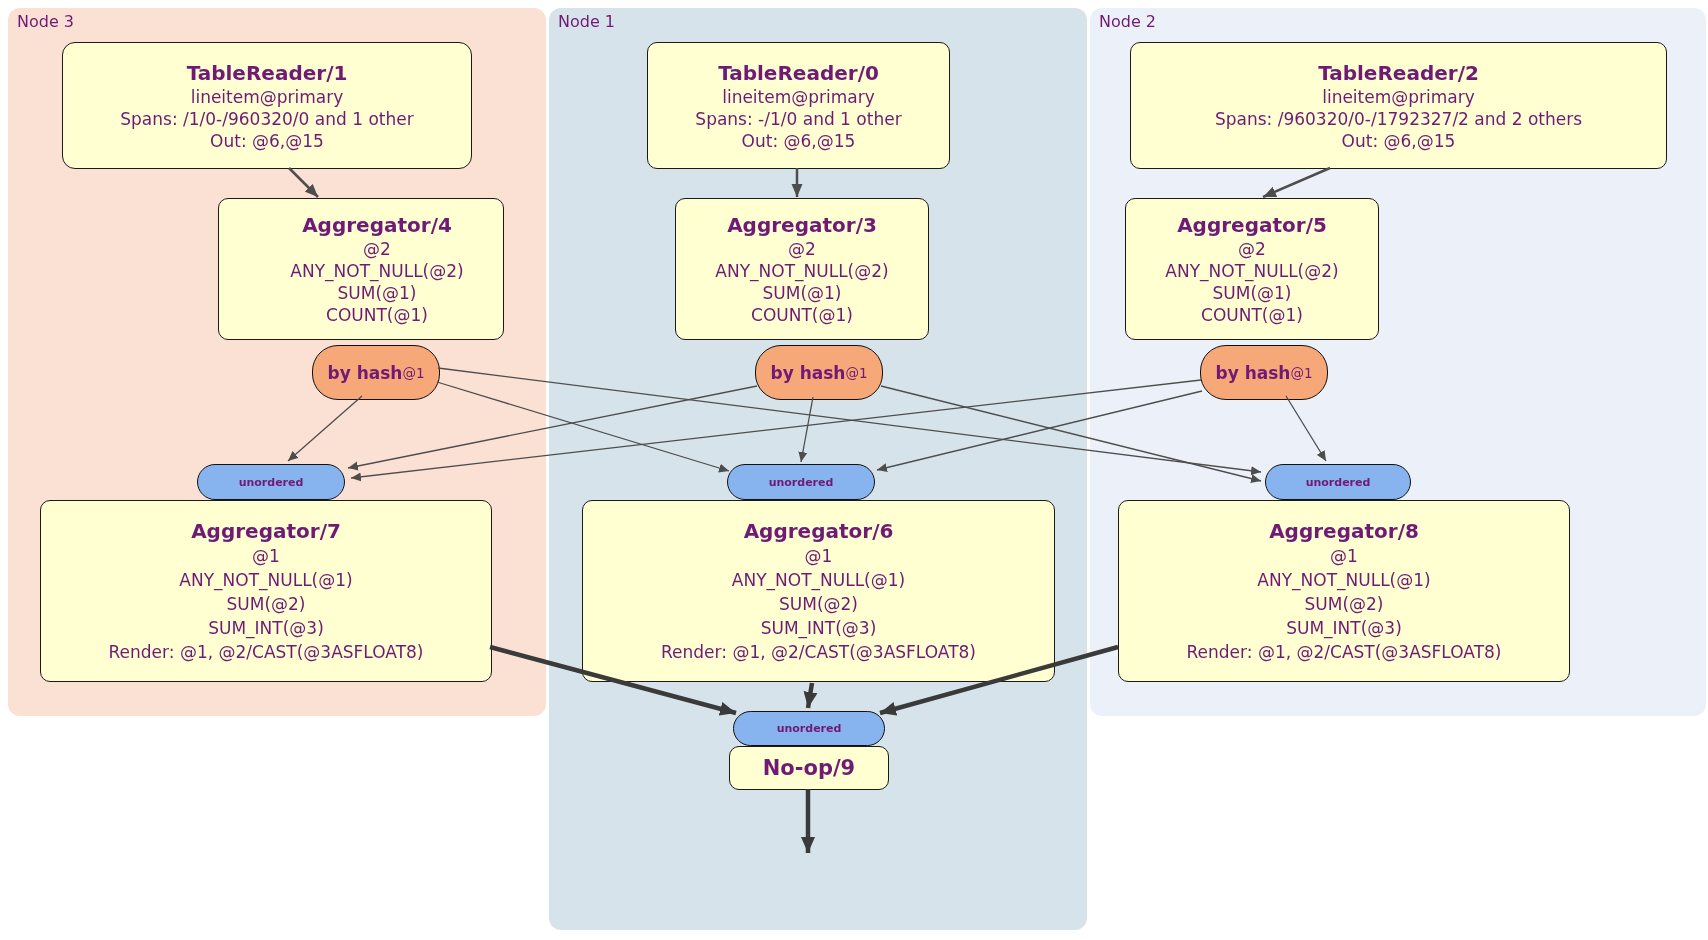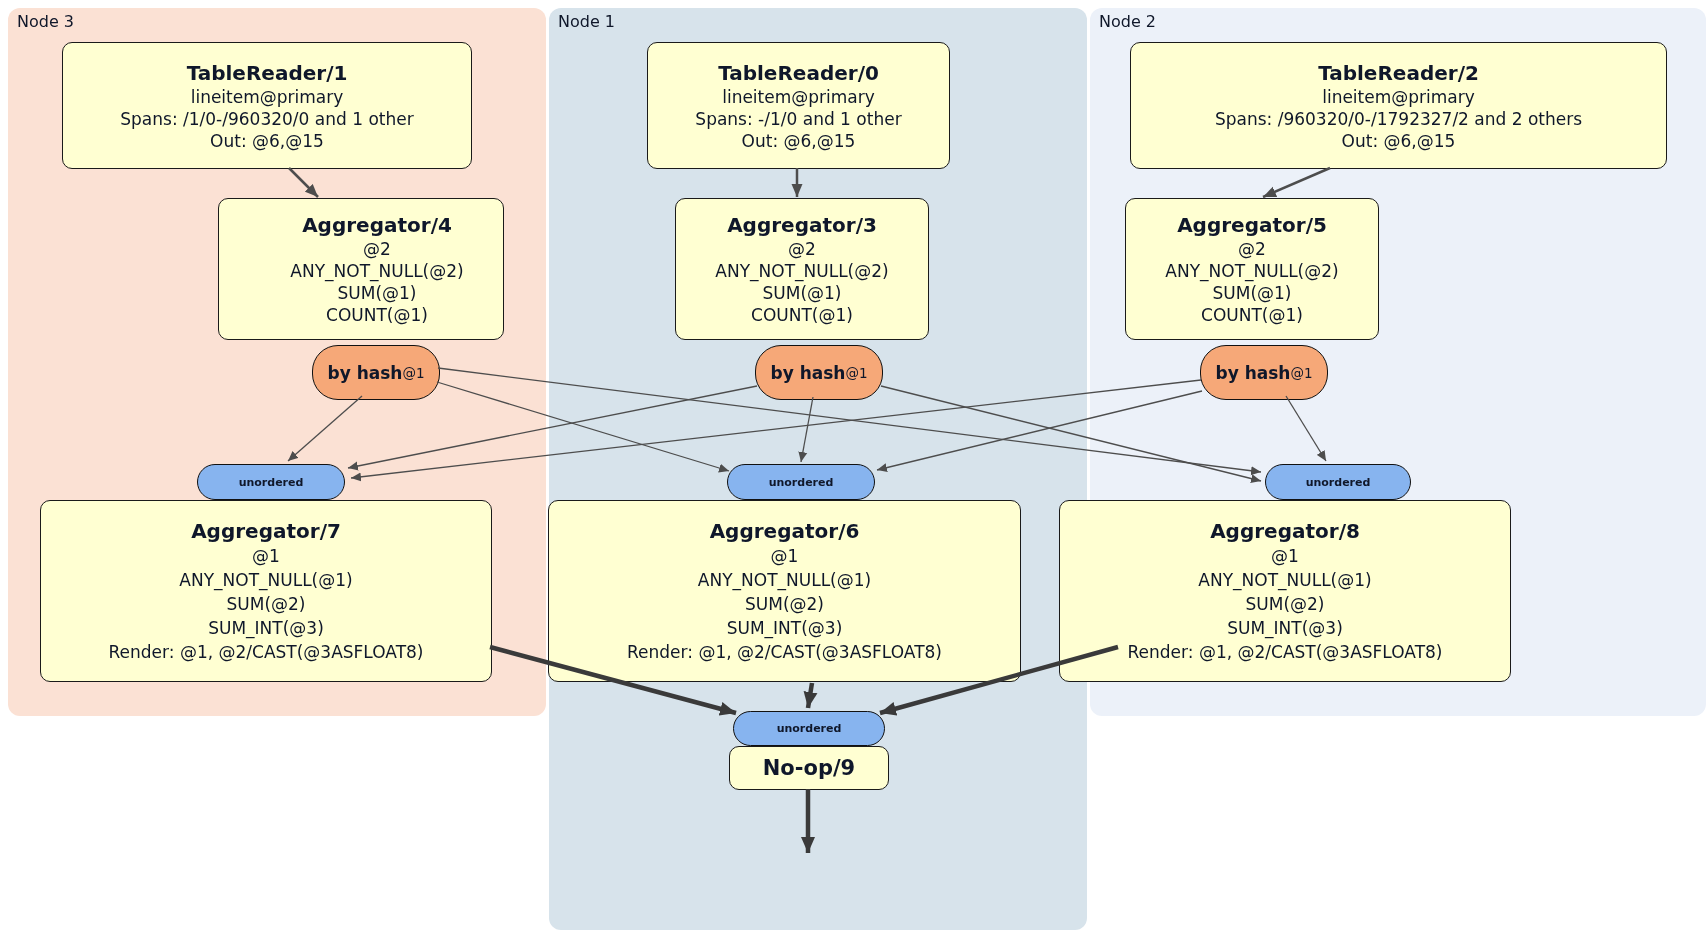--- a/index.html
+++ b/index.html
@@ -1,43 +1,43 @@
 <!DOCTYPE html>
 <html><head>
 <meta charset="utf-8">
 <style>
   html,body { margin:0; padding:0; background:#ffffff; }
   .canvas {
     position:relative; width:1708px; height:940px; overflow:hidden;
-    background:#ffffff; font-family:"DejaVu Sans", sans-serif; color:#0f172a;
+    background:#ffffff; font-family:"DejaVu Sans", sans-serif; color:#701a75;
   }
   .region { position:absolute; border-radius:12px; }
   .region-node3 { left:8px;   top:8px; width:538px; height:708px; background:#fbe1d4; }
   .region-node1 { left:549px; top:8px; width:538px; height:922px; background:#d7e3eb; }
   .region-node2 { left:1090px;top:8px; width:616px; height:708px; background:#ecf1f9; }
   .region-label { position:absolute; top:4px; left:9px; font-size:16px; line-height:20px; }
 
   .pbox {
     position:absolute; background:#ffffd2; border:1.6px solid #1a1a1a; border-radius:10px;
     display:flex; flex-direction:column; align-items:center; justify-content:center;
     text-align:center; white-space:nowrap; z-index:3;
   }
   .pbox .title { font-weight:bold; font-size:20px; line-height:26px; }
   .pbox .line  { font-size:17px; line-height:22px; }
   .agg-lower .line { line-height:24px; }
 
-  .tr1  { left:62px;   top:42px;  width:408px; height:125px; }
+  .tr1  { left:62px;   top:42px;  width:408px; height:125px;border-radius:13px; }
   .tr0  { left:647px;  top:42px;  width:301px; height:125px; }
   .tr2  { left:1130px; top:42px;  width:535px; height:125px; }
   .agg4 { left:218px;  top:198px; width:252px; height:140px;padding-left:32px; }
   .agg3 { left:675px;  top:198px; width:252px; height:140px; }
   .agg5 { left:1125px; top:198px; width:252px; height:140px; }
   .agg7 { left:40px;   top:500px; width:450px; height:180px; }
-  .agg6 { left:548px;  top:500px; width:471px; height:180px;text-align:center; }
-  .agg8 { left:1059px; top:500px; width:450px; height:180px; }
+  .agg6 { left:582px;  top:500px; width:471px; height:180px;text-align:center; }
+  .agg8 { left:1118px; top:500px; width:450px; height:180px; }
   .noop     { left:729px; top:746px; width:158px; height:42px; }
   .response { left:727px; top:856px; width:162px; height:42px; }
   .noop .title, .response .title { font-size:21px; }
 
   .router {
     position:absolute; background:#f6a878; border:1.9px solid #111; border-radius:26px;
     display:flex; flex-direction:row; align-items:center; justify-content:center;
     text-align:left; z-index:4;
   }
   .router .label  { font-weight:bold; font-size:17px; line-height:20px; }

